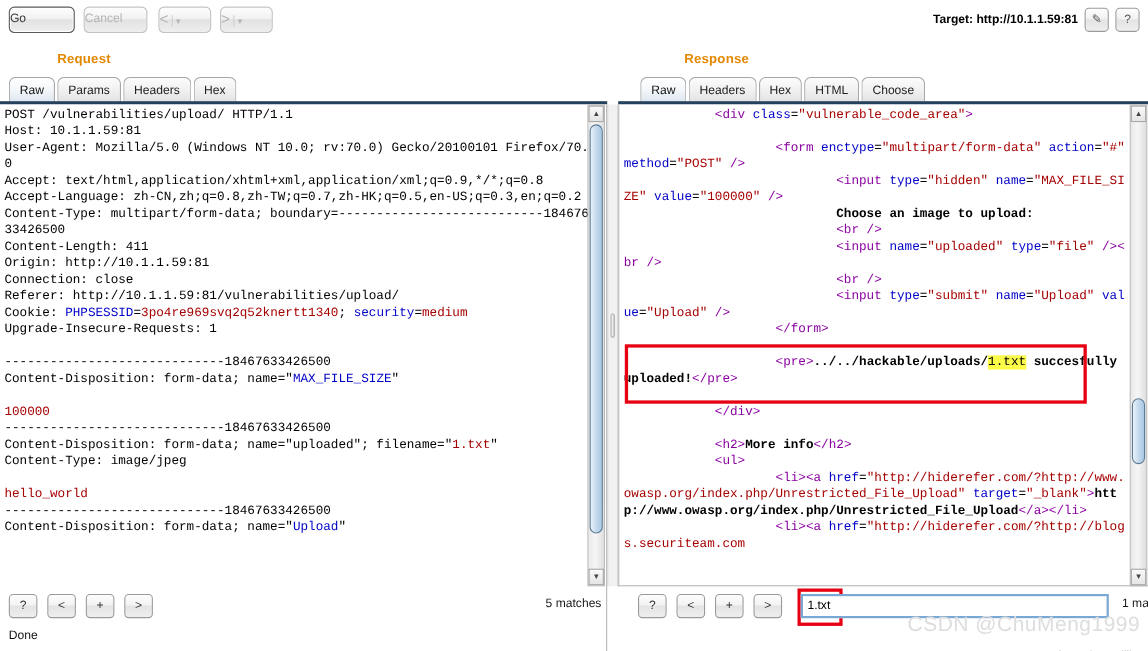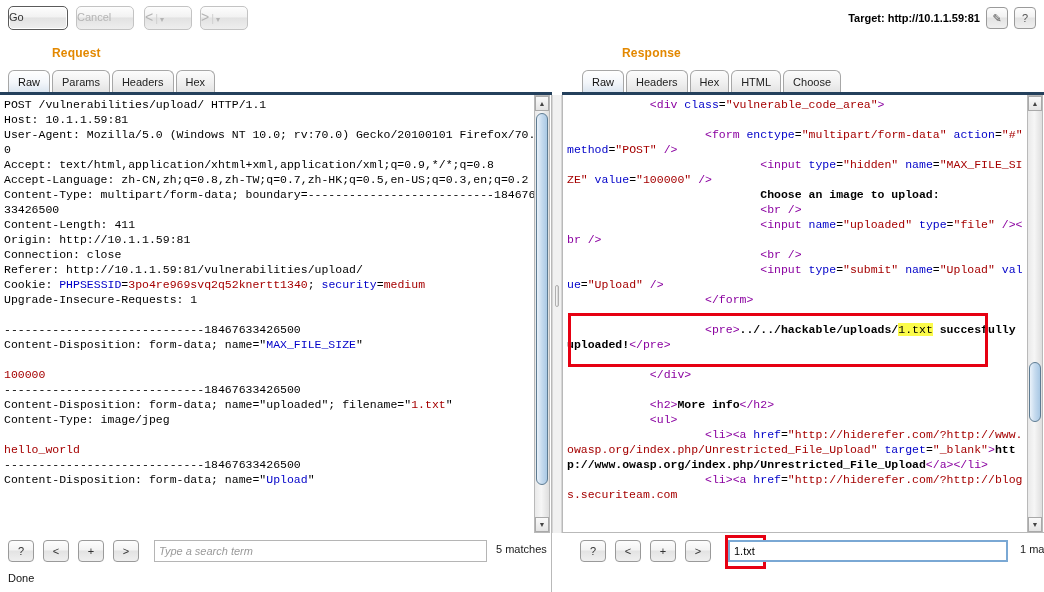--- a/index.html
+++ b/index.html
@@ -361,30 +361,30 @@
   </div>
 
   <div class="redbox" id="resp-redbox"></div>
   <div class="redbox" id="search-redbox"></div>
 
   <div class="searchbar" id="request-searchbar">
     <div class="mini-btn" style="left:4px">?</div>
     <div class="mini-btn" style="left:39px">&lt;</div>
     <div class="mini-btn" style="left:74px">+</div>
     <div class="mini-btn" style="left:109px">&gt;</div>
-    <input class="search-input" style="left: 150px; width: 333px;" placeholder="Type a search term">
     <span class="match-count" style="left:492px">5 matches</span>
   </div>
 
   <div class="searchbar" id="response-searchbar">
     <div class="mini-btn" style="left:4px">?</div>
     <div class="mini-btn" style="left:39px">&lt;</div>
     <div class="mini-btn" style="left:74px">+</div>
     <div class="mini-btn" style="left:109px">&gt;</div>
     <input class="search-input focused" style="left: 152px; width: 280px;" placeholder="" value="1.txt">
     <span class="match-count" style="left:444px">1 match</span>
   </div>
 
   <div id="status-done">Done</div>
   <div id="status-bytes">5,040 bytes | 34 millis</div>
 
+  <div id="watermark">CSDN @ChuMeng1999</div>
 
 </div>
 
 </body></html>

